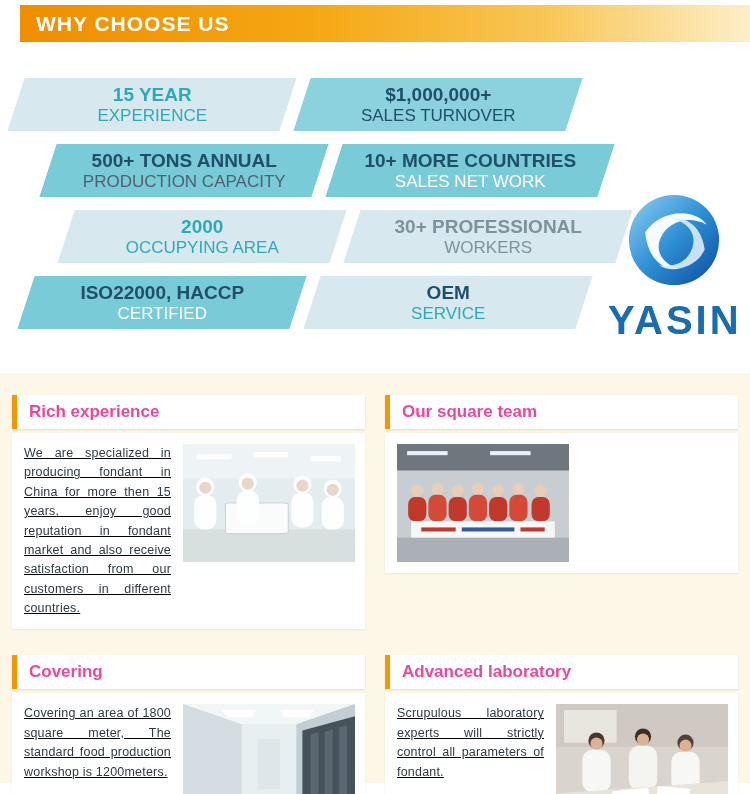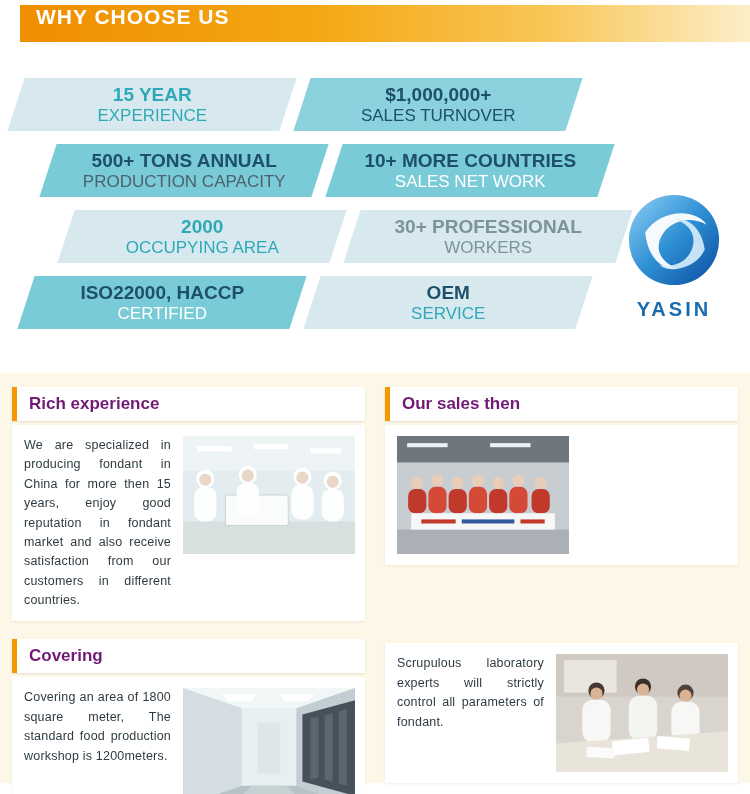--- a/index.html
+++ b/index.html
@@ -4,21 +4,21 @@
 <style>
   html,body{margin:0;padding:0;}
   body{
     width:750px;height:794px;overflow:hidden;background:#ffffff;
     font-family:"Liberation Sans",sans-serif;position:relative;
   }
   
   .banner{
     margin:5px 0 0 20px;height:37px;width:730px;
     background:linear-gradient(90deg,#ef8e00 0%,#f5a713 40%,#f8c656 72%,#fdeec8 100%);
-    display:flex;align-items:flex-start;
+    display:flex;align-items:center;
   }
   .banner-title{color:#ffffff;font-size:21px;font-weight:bold;padding-left:16px;letter-spacing:1px;}
 
   
   .features{position:relative;padding:36px 0 44px;}
   .frow{display:flex;gap:14px;margin-bottom:13px;}
   .frow-1{margin-left:16px;}
   .frow-2{margin-left:48px;}
   .frow-3{margin-left:66px;margin-top:11px;}
   .frow-4{margin-left:26px;margin-bottom:0;}
@@ -33,38 +33,40 @@
   .l1{font-size:19px;font-weight:bold;display:block;}
   .l2{font-size:17px;display:block;}
   .c-teal{color:#2fa9b7;}
   .c-navy{color:#1e4f6b;}
   .c-white{color:#ffffff;}
   .c-gray{color:#7e929c;}
   .c-dgray{color:#4c626e;}
 
   
   .logo{position:absolute;top:150px;right:10px;width:132px;text-align:center;}
-  .logo-text{font-size:20px;font-weight:bold;color:#1a6cb0;letter-spacing:3px;margin-top:6px;}
+  .logo-text{font-size:40px;font-weight:bold;color:#1a6cb0;letter-spacing:3px;margin-top:6px;}
 
   
   .bottom{
     background:#fcf7e6;height:410px;box-sizing:border-box;
     padding:14px 12px 22px;
   }
   .grid{display:grid;grid-template-columns:1fr 1fr;column-gap:20px;row-gap:18px;}
   .card{min-width:0;}
   .card-header{
     background:#ffffff;border-left:5px solid #f39800;
-    padding:7px 12px;font-size:17px;font-weight:bold;color:#701a75;
+    padding:7px 12px;font-size:17px;font-weight:bold;color:#ec4899;
     box-shadow:0 1px 2px rgba(0,0,0,0.10);
+    margin-top:8px;
   }
   .card-body{
     background:#ffffff;margin-top:4px;padding:11px 10px 11px 12px;
     display:flex;gap:12px;box-shadow:0 1px 2px rgba(0,0,0,0.07);
     min-height:118px;
+    text-decoration:underline;
   }
   .card-text{
     margin:0;font-size:12.5px;color:#2e3b42;line-height:1.55;
     text-align:justify;flex:1;letter-spacing:0.2px;min-width:0;
   }
   .photo{width:172px;height:118px;flex:none;overflow:hidden;background:#dde4e7;}
   .photo svg{width:100%;height:100%;display:block;}
 </style>
 </head>
 <body>
@@ -182,21 +184,21 @@
             <circle cx="148" cy="44" r="9" fill="#fdfefe"></circle>
               <circle cx="148" cy="45" r="6" fill="#e9d6c6"></circle>
             <rect x="137" y="52" width="22" height="32" rx="9" fill="#fdfefe"></rect>
           </svg>
         </div>
       </div>
     </div>
 
     <div class="card">
       <div class="card-header">
-        <span>Our sales then</span>
+        <span>Our square team</span>
       </div>
       <div class="card-body">
         <div class="photo">
           <svg viewBox="0 0 170 116" preserveAspectRatio="none">
             <rect width="170" height="116" fill="#c8cdd2"></rect>
             <rect width="170" height="26" fill="#6f777e"></rect>
             <rect x="10" y="7" width="40" height="4" fill="#eef1f3"></rect>
             <rect x="92" y="7" width="40" height="4" fill="#eef1f3"></rect>
             <rect y="92" width="170" height="24" fill="#aab0b5"></rect>
             <circle cx="20" cy="46" r="6" fill="#e8cdb9"></circle>
@@ -243,20 +245,23 @@
             <polygon points="140,27 148,25 148,92 140,90" fill="#5a6770"></polygon>
             <polygon points="154,23 162,21 162,96 154,94" fill="#5a6770"></polygon>
             <polygon points="0,116 58,96 112,96 170,116" fill="#b6c2c6"></polygon>
             <polygon points="68,96 102,96 122,116 48,116" fill="#c6d1d4"></polygon>
           </svg>
         </div>
       </div>
     </div>
 
     <div class="card">
+      <div class="card-header">
+        <span>Advanced laboratory</span>
+      </div>
       <div class="card-body">
         <p class="card-text">Scrupulous laboratory experts will strictly control all parameters of fondant.</p>
         <div class="photo">
           <svg viewBox="0 0 170 116" preserveAspectRatio="none">
             <rect width="170" height="116" fill="#d9d4cd"></rect>
             <rect width="170" height="42" fill="#cfc9c1"></rect>
             <rect x="8" y="6" width="52" height="32" fill="#e9e5df"></rect>
             <circle cx="40" cy="36" r="8" fill="#463831"></circle>
               <circle cx="40" cy="39" r="6" fill="#dcb392"></circle>
             <rect x="26" y="45" width="28" height="42" rx="10" fill="#f7f7f5"></rect>

